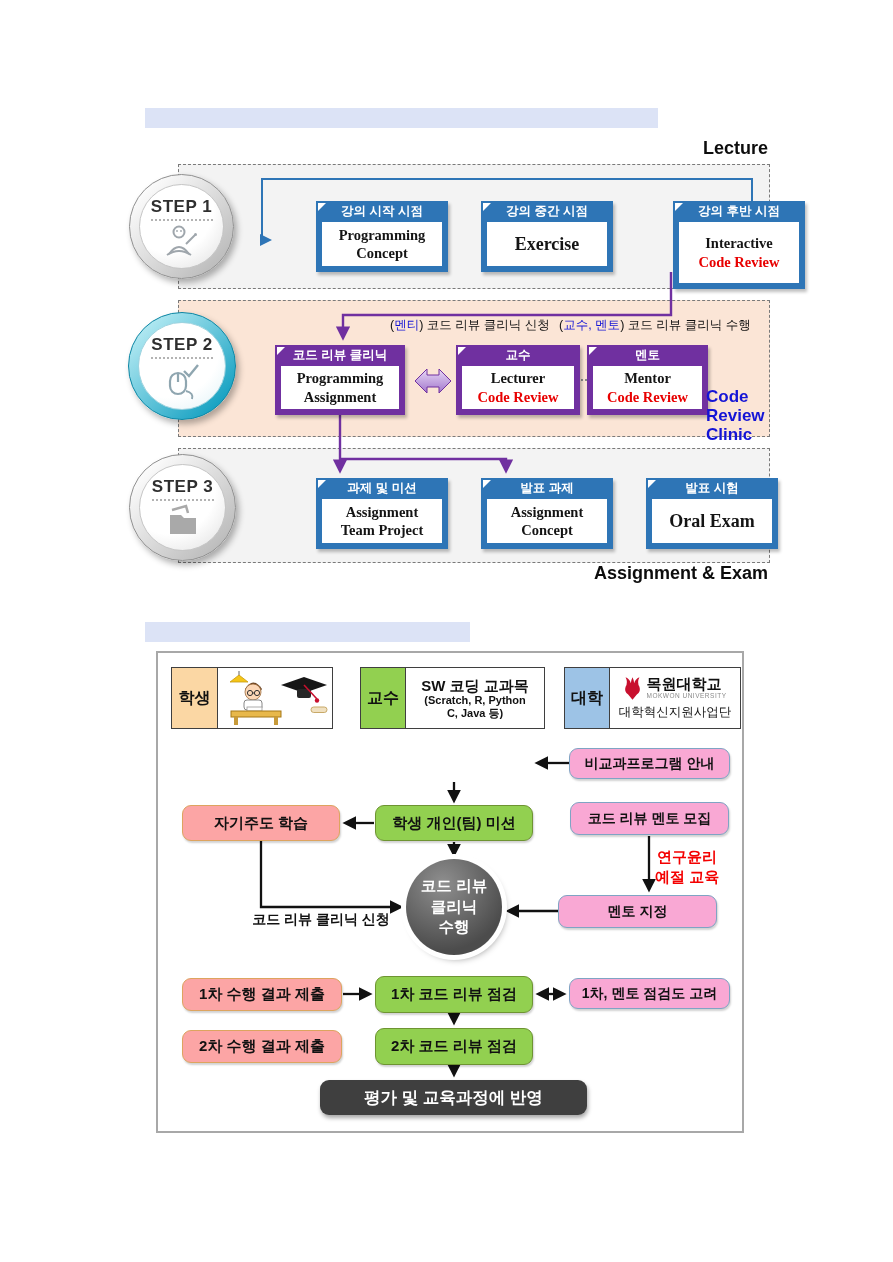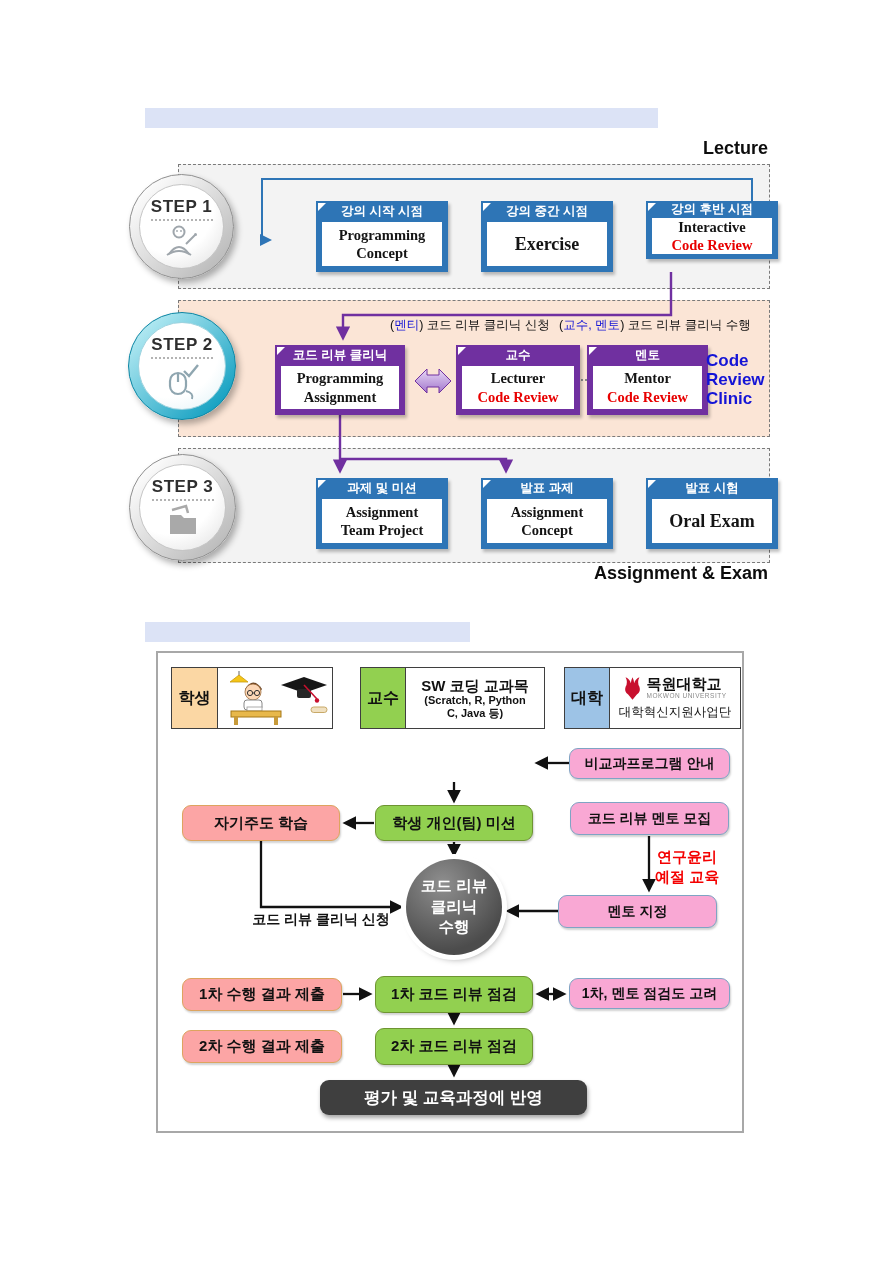--- a/index.html
+++ b/index.html
@@ -35,21 +35,21 @@
   .sbox .corner{position:absolute;left:2px;top:2px;width:0;height:0;
                 border-top:8px solid #fff;border-right:8px solid transparent;}
   .sbox .bdy{flex:1;background:#fff;margin:0 6px 6px;display:flex;flex-direction:column;
              align-items:center;justify-content:center;line-height:1.25;
              font-family:"Liberation Serif",serif;font-weight:bold;font-size:14.5px;color:#141414;}
   .sbox .bdy .big{font-size:18px;}
   .sbox .bdy .red{color:#E80000;}
 
   .ann{position:absolute;font-weight:normal;font-size:12.5px;color:#111;white-space:nowrap;}
   .ann .hl{color:#1414D6;}
-  .side-label{position:absolute;color:#1414D6;font-weight:bold;font-size:17px;line-height:19px;}
+  .side-label{position:absolute;color:#1414D6;font-weight:bold;font-size:17px;line-height:19px;margin-top:36px;}
 
   
   .d2{position:absolute;left:156px;top:651px;width:588px;height:482px;
       border:2px solid #A8A8A8;background:#fff;box-sizing:border-box;}
   .lg-label{position:absolute;border:1.3px solid #3f3f3f;display:flex;align-items:center;justify-content:center;
             font-weight:bold;font-size:16px;color:#111;box-sizing:border-box;}
   .lg-content{position:absolute;border:1.3px solid #3f3f3f;background:#fff;box-sizing:border-box;overflow:hidden;}
   .course{display:flex;flex-direction:column;align-items:center;justify-content:center;height:100%;line-height:1.15;}
   .course .t{font-weight:bold;font-size:15px;color:#111;}
   .course .s{font-weight:bold;font-size:11px;color:#111;}
@@ -162,21 +162,21 @@
   </div>
   <div class="sbox blue" style="left:440px;top:201px;width:132px;height:71px">
     <div class="hdr">
         <span class="corner"></span>
         <span>강의 중간 시점</span>
       </div>
     <div class="bdy">
         <span class="big">Exercise</span>
       </div>
   </div>
-  <div class="sbox blue" style="left:605px;top:201px;width:132px;height:58px">
+  <div class="sbox blue" style="left:632px;top:201px;width:132px;height:88px">
     <div class="hdr">
         <span class="corner"></span>
         <span>강의 후반 시점</span>
       </div>
     <div class="bdy">
         <span>Interactive</span>
         <span class="red">Code Review</span>
       </div>
   </div>
 

